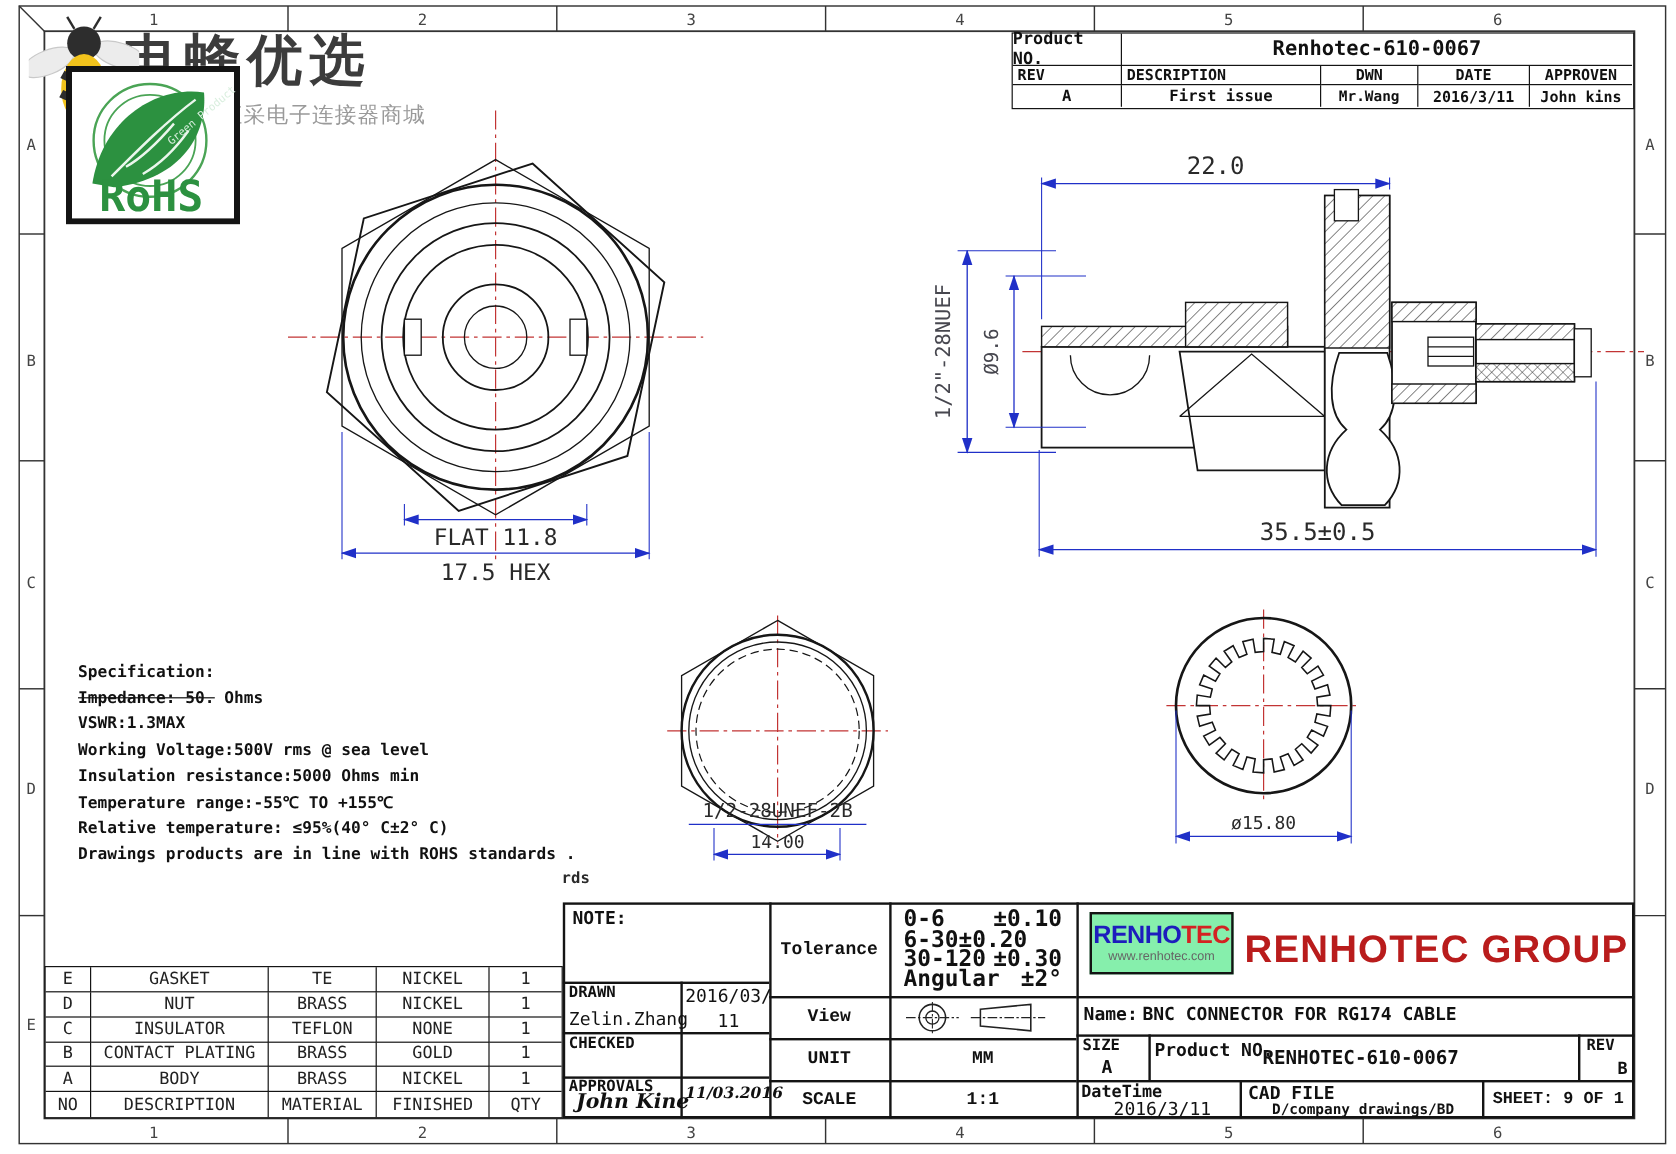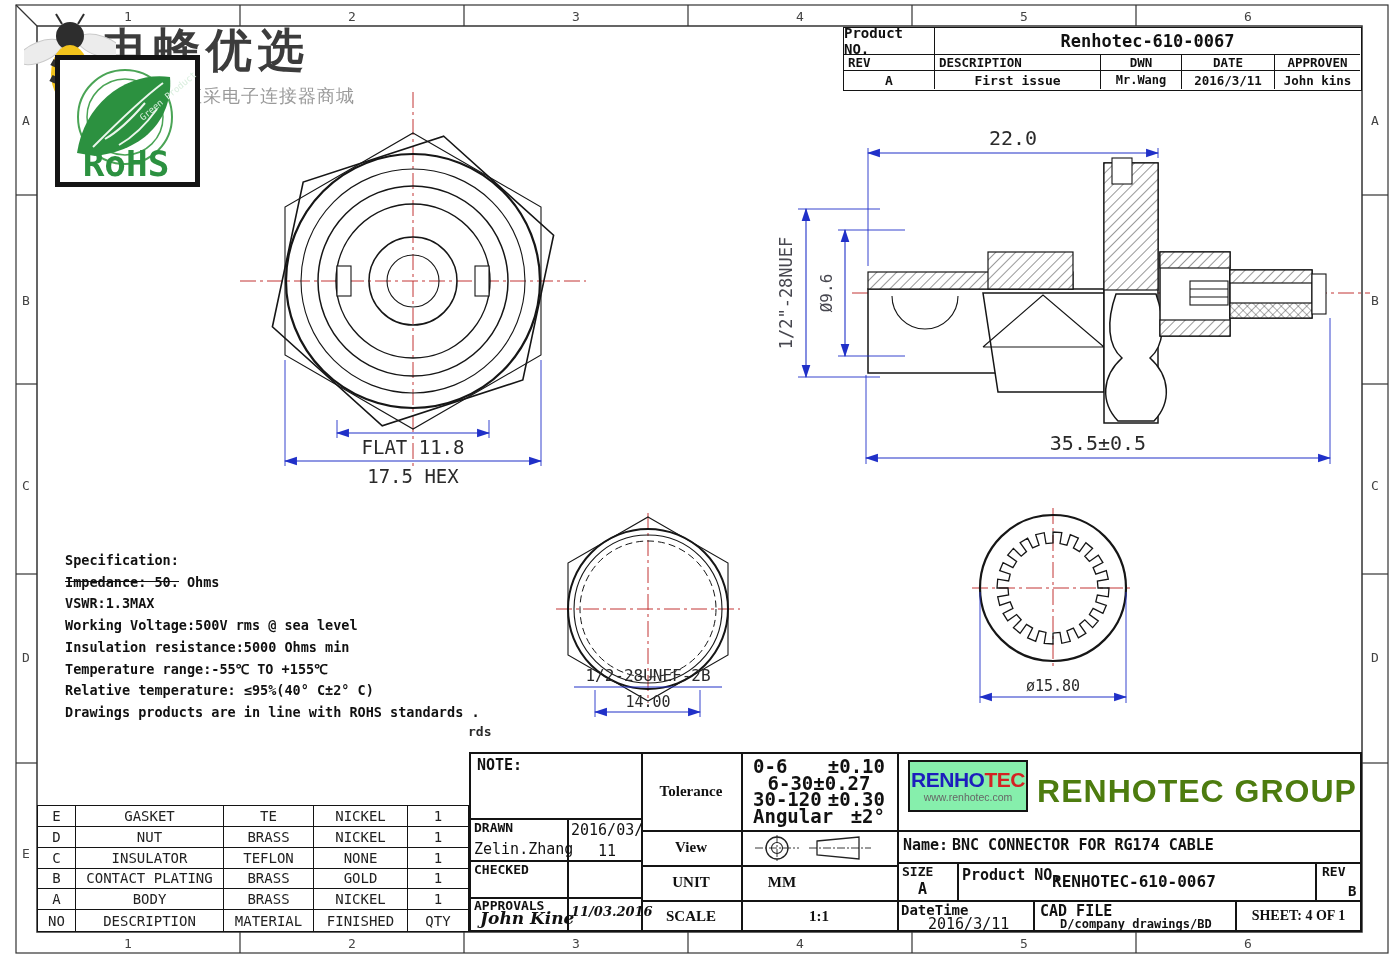--- a/index.html
+++ b/index.html
@@ -16,21 +16,21 @@
   .olh{stroke:#161616;fill:url(#h1);stroke-width:1.2;}
   .olx{stroke:#161616;fill:url(#h2);stroke-width:1.2;}
   .dim{stroke:#2030c8;stroke-width:1.1;fill:none;}
   .ext{stroke:#2030c8;stroke-width:0.9;fill:none;}
   .dt{fill:#2a2a2a;font-size:19px;}
   .dts{fill:#2a2a2a;font-size:15px;}
   .dtr{fill:#47474f;}
   .hl{position:absolute;background:#141414;height:1.5px;}
   .vl{position:absolute;background:#141414;width:1.5px;}
   .cell{position:absolute;display:flex;align-items:center;justify-content:center;
-        font-family:Liberation Serif, serif;color:#111;}
+        font-family:Liberation Mono, monospace;color:#111;}
   .mono{font-family:"DejaVu Sans Mono",monospace;}
   .b{font-weight:bold;}
   .grid-table{position:absolute;display:grid;border:1.6px solid #141414;box-sizing:border-box;}
   .pt-cell,.rt-cell{display:flex;align-items:center;justify-content:center;
         font-family:"DejaVu Sans Mono",monospace;box-sizing:border-box;}
   .pt-cell{border-right:1.2px solid #141414;border-bottom:1.2px solid #141414;font-size:14px;color:#222;}
   .pt-cell:nth-child(5n){border-right:none;}
   .pt-cell:nth-child(n+26){border-bottom:none;}
   .rt-cell{border-right:1.3px solid #141414;border-bottom:1.3px solid #141414;font-weight:bold;}
   .rt-cell.last{border-right:none;}
@@ -308,65 +308,65 @@
   <div class="abs mono b" style="left:474px;top:898px;font-size:13px">APPROVALS</div>
   <div class="abs sig b" style="left:480px;top:908px;font-size:17px">John Kine</div>
   <div class="abs sig b" style="left:571px;top:904px;font-size:13px">11/03.2016</div>
 
   <div class="cell b" style="left:641px;top:752px;width:100px;height:78px;font-size:15px">Tolerance</div>
   <div class="abs mono b" style="left:753px;top:758px;width:132px;font-size:19px;line-height:16.5px">
     <div style="display:flex;justify-content:space-between">
         <span>0-6</span>
         <span>±0.10</span>
       </div>
-    <div style="display:flex;justify-content:center">
+    <div style="display:flex;justify-content:flex-start">
         <span>6-30</span>
-        <span>±0.27</span>
+        <span>±0.20</span>
       </div>
     <div style="display:flex;justify-content:space-between">
         <span>30-120</span>
         <span>±0.30</span>
       </div>
     <div style="display:flex;justify-content:space-between">
         <span>Angular</span>
         <span>±2°</span>
       </div>
   </div>
   <div class="cell b" style="left:641px;top:830px;width:100px;height:35px;font-size:15px">View</div>
   <svg class="abs" style="left:753px;top:834px" width="120" height="28" viewBox="0 0 120 28">
     <line x1="2" y1="14" x2="46" y2="14" stroke="#222" stroke-width="0.9" stroke-dasharray="8 2 2 2"></line>
     <line x1="24" y1="1" x2="24" y2="27" stroke="#222" stroke-width="0.9" stroke-dasharray="8 2 2 2"></line>
     <circle cx="24" cy="14" r="11" fill="none" stroke="#222" stroke-width="1.3"></circle>
     <circle cx="24" cy="14" r="5.5" fill="none" stroke="#222" stroke-width="1.1"></circle>
     <line x1="56" y1="14" x2="118" y2="14" stroke="#222" stroke-width="0.9" stroke-dasharray="8 2 2 2"></line>
     <polygon points="64,7 106,3 106,25 64,21" fill="none" stroke="#222" stroke-width="1.3"></polygon>
   </svg>
   <div class="cell b" style="left:641px;top:865px;width:100px;height:35px;font-size:15px">UNIT</div>
-  <div class="cell b" style="left:704px;top:865px;width:156px;height:35px;font-size:15px">MM</div>
+  <div class="cell b" style="left:741px;top:865px;width:156px;height:35px;font-size:15px">MM</div>
   <div class="cell b" style="left:641px;top:900px;width:100px;height:32px;font-size:15px">SCALE</div>
   <div class="cell b" style="left:741px;top:900px;width:156px;height:32px;font-size:15px">1:1</div>
 
   <div class="abs" style="left:908px;top:760px;width:120px;height:52px;border:2.2px solid #141414;box-sizing:border-box;
        display:flex;flex-direction:column;align-items:center;justify-content:center;background:#86efac">
     <div style="font-weight:bold;font-size:21px;line-height:22px;letter-spacing:-0.5px">
       <span style="color:#1d1dbd">RENHO</span><span style="color:#d42222">TEC</span>
     </div>
     <div style="font-size:10.5px;color:#666">www.renhotec.com</div>
   </div>
-  <div class="cell b" style="left:1036px;top:766px;width:322px;height:50px;font-size:32px;color:#4d7c0f;letter-spacing:1px;font-family:'Liberation Sans',sans-serif">RENHOTEC GROUP</div>
+  <div class="cell b" style="left:1036px;top:766px;width:322px;height:50px;font-size:32px;color:#b91c1c;letter-spacing:1px;font-family:'Liberation Sans',sans-serif">RENHOTEC GROUP</div>
 
   <div class="abs mono b" style="left:903px;top:836px;font-size:15px">Name:</div>
   <div class="abs mono b" style="left:952px;top:836px;font-size:15px">BNC CONNECTOR FOR RG174 CABLE</div>
 
   <div class="abs mono b" style="left:902px;top:864px;font-size:13px">SIZE</div>
   <div class="abs mono b" style="left:918px;top:880px;font-size:15px">A</div>
   <div class="abs mono b" style="left:962px;top:866px;font-size:15px">Product NO.</div>
   <div class="abs mono b" style="left:1052px;top:872px;font-size:16px">RENHOTEC-610-0067</div>
   <div class="abs mono b" style="left:1322px;top:864px;font-size:13px">REV</div>
   <div class="abs mono b" style="left:1348px;top:883px;font-size:14px">B</div>
 
   <div class="abs mono b" style="left:901px;top:902px;font-size:14px">DateTime</div>
   <div class="abs mono" style="left:928px;top:915px;font-size:15px">2016/3/11</div>
   <div class="abs mono b" style="left:1040px;top:902px;font-size:15px">CAD FILE</div>
   <div class="abs mono b" style="left:1060px;top:917px;font-size:12px">D/company drawings/BD</div>
-  <div class="cell b" style="left:1235px;top:900px;width:127px;height:32px;font-size:14px">SHEET: 4 OF 1</div>
+  <div class="cell b" style="left:1235px;top:900px;width:127px;height:32px;font-size:14px">SHEET: 9 OF 1</div>
 
 </div>
 
 </body></html>

